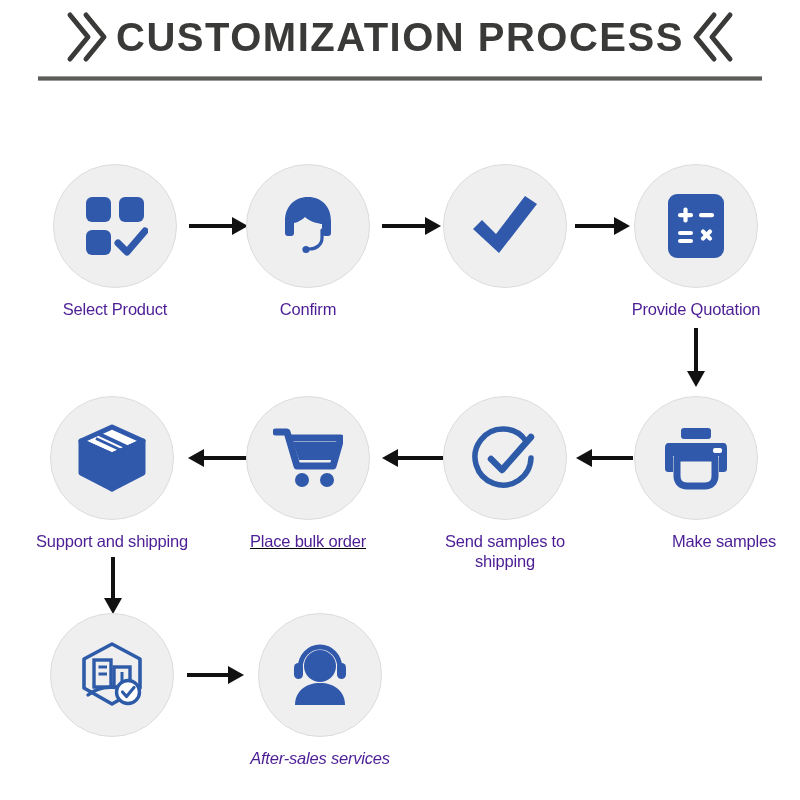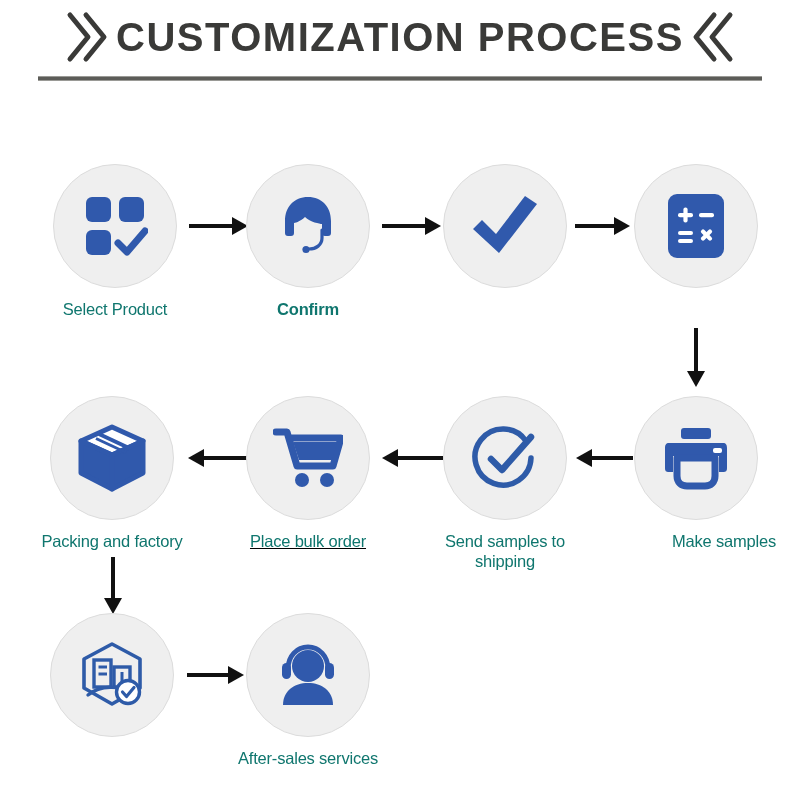--- a/index.html
+++ b/index.html
@@ -79,21 +79,21 @@
     display: flex;
     align-items: center;
     justify-content: center;
   }
 
   .circle svg { display: block; }
 
   .node-label {
     margin-top: 11px;
     font-size: 16.5px;
-    color: #0f766e;
+    color: #4c1d95;
     line-height: 1.22;
     font-family: "Liberation Sans", "DejaVu Sans", sans-serif;
     letter-spacing: -0.2px;
     white-space: pre-line;
   }
 
   
   .arrow { position: absolute; }
   .arrow svg { display: block; }
 </style>
@@ -136,21 +136,21 @@
     <div class="node-label">Select Product</div>
   </div>
 
   <div class="arrow" style="left:188px; top:212px;">
     <svg width="62" height="28" viewBox="0 0 62 28">
       <line x1="1" y1="14" x2="46" y2="14" stroke="#111111" stroke-width="4"></line>
       <path d="M44 5 L60 14 L44 23 Z" fill="#111111"></path>
     </svg>
   </div>
 
-  <div class="node" style="left:228px; top:164px;font-weight:bold;">
+  <div class="node" style="left:228px; top:164px;">
     <div class="circle">
       <svg width="68" height="68" viewBox="0 0 68 68">
         <path d="M34 5 C20 5 11 15 11 29 L11 41 C11 43 12 44 14 44 L17 44 C19 44 20 43 20 41
                  L20 31 C20 31 26 30 31 25 C36 30 46 32 48 32 L48 41 C48 43 49 44 51 44
                  L54 44 C56 44 57 43 57 41 L57 29 C57 15 48 5 34 5 Z" fill="#3059AC"></path>
         <path d="M48 38 L48 46 C48 53 42 57 35 57" fill="none" stroke="#3059AC" stroke-width="3.2" stroke-linecap="round"></path>
         <circle cx="32" cy="57.5" r="3.6" fill="#3059AC"></circle>
       </svg>
     </div>
     <div class="node-label">Confirm</div>
@@ -184,41 +184,42 @@
         <rect x="2" y="2" width="56" height="64" rx="9" fill="#3059AC"></rect>
         <rect x="12" y="21" width="15" height="4.2" rx="2" fill="#ffffff"></rect>
         <rect x="17.4" y="15.6" width="4.2" height="15" rx="2" fill="#ffffff"></rect>
         <rect x="33" y="21" width="15" height="4.2" rx="2" fill="#ffffff"></rect>
         <rect x="12" y="39" width="15" height="4" rx="2" fill="#ffffff"></rect>
         <rect x="12" y="47" width="15" height="4" rx="2" fill="#ffffff"></rect>
         <rect x="33.5" y="41" width="14" height="4.2" rx="2" fill="#ffffff" transform="rotate(45 40.5 43.1)"></rect>
         <rect x="33.5" y="41" width="14" height="4.2" rx="2" fill="#ffffff" transform="rotate(-45 40.5 43.1)"></rect>
       </svg>
     </div>
+    <div class="node-label">Provide Quotation</div>
   </div>
 
   <div class="arrow" style="left:682px; top:327px;">
     <svg width="28" height="62" viewBox="0 0 28 62">
       <line x1="14" y1="1" x2="14" y2="46" stroke="#111111" stroke-width="4"></line>
       <path d="M5 44 L14 60 L23 44 Z" fill="#111111"></path>
     </svg>
   </div>
 
   <div class="node" style="left:32px; top:396px;">
     <div class="circle">
       <svg width="70" height="70" viewBox="0 0 70 70">
         <path d="M35 4 L66 18 L66 50 L35 66 L4 50 L4 18 Z" fill="none" stroke="#3059AC" stroke-width="0"></path>
         <path d="M4 18 L35 4 L66 18 L35 32 Z" fill="#ffffff" stroke="#3059AC" stroke-width="5" stroke-linejoin="round"></path>
         <path d="M4 18 L35 32 L35 66 L4 50 Z" fill="#3059AC" stroke="#3059AC" stroke-width="5" stroke-linejoin="round"></path>
         <path d="M66 18 L35 32 L35 66 L66 50 Z" fill="#3059AC" stroke="#3059AC" stroke-width="5" stroke-linejoin="round"></path>
         <path d="M22 11 L52 25" fill="none" stroke="#3059AC" stroke-width="4"></path>
         <path d="M19 15.5 L49 29.5" fill="none" stroke="#3059AC" stroke-width="3"></path>
       </svg>
     </div>
-    <div class="node-label">Packing and factory</div>
+    <div class="node-label">Support and shipping</div>
   </div>
 
   <div class="arrow" style="left:186px; top:444px;">
     <svg width="62" height="28" viewBox="0 0 62 28">
       <line x1="16" y1="14" x2="61" y2="14" stroke="#111111" stroke-width="4"></line>
       <path d="M18 5 L2 14 L18 23 Z" fill="#111111"></path>
     </svg>
   </div>
 
   <div class="node" style="left:228px; top:396px;text-decoration:underline;">
@@ -293,21 +294,21 @@
     </div>
   </div>
 
   <div class="arrow" style="left:186px; top:661px;">
     <svg width="60" height="28" viewBox="0 0 60 28">
       <line x1="1" y1="14" x2="44" y2="14" stroke="#111111" stroke-width="4"></line>
       <path d="M42 5 L58 14 L42 23 Z" fill="#111111"></path>
     </svg>
   </div>
 
-  <div class="node" style="left:228px; top:613px;">
+  <div class="node" style="left:240px; top:613px;font-style:italic;">
     <div class="circle">
       <svg width="70" height="64" viewBox="0 0 70 64">
         <circle cx="35" cy="23" r="16" fill="#3059AC"></circle>
         <path d="M15 26 C15 13 24 4 35 4 C46 4 55 13 55 26" fill="none" stroke="#3059AC" stroke-width="5"></path>
         <rect x="9" y="20" width="9" height="16" rx="4.5" fill="#3059AC"></rect>
         <rect x="52" y="20" width="9" height="16" rx="4.5" fill="#3059AC"></rect>
         <path d="M10 62 C10 48 21 40 35 40 C49 40 60 48 60 62 Z" fill="#3059AC"></path>
       </svg>
     </div>
     <div class="node-label">After-sales services</div>

